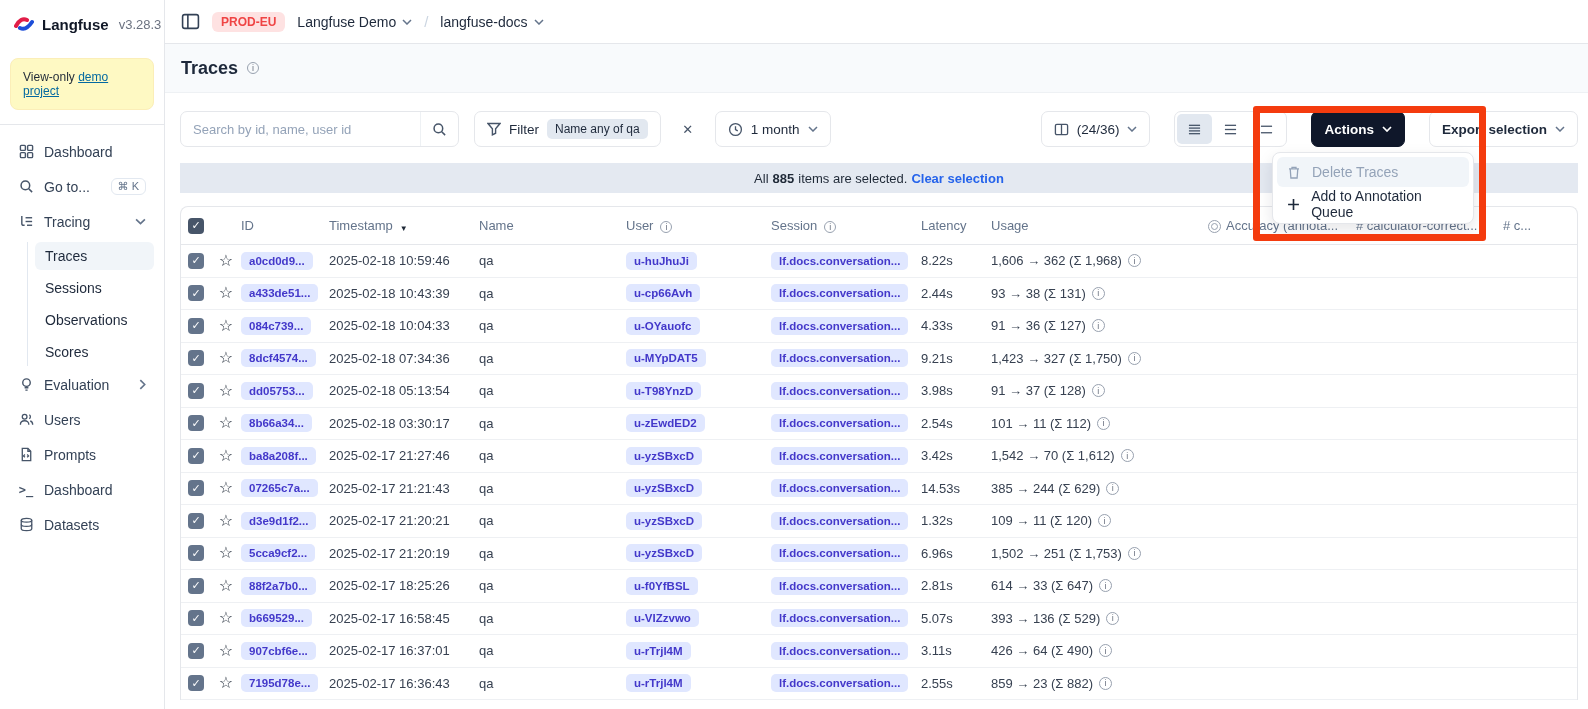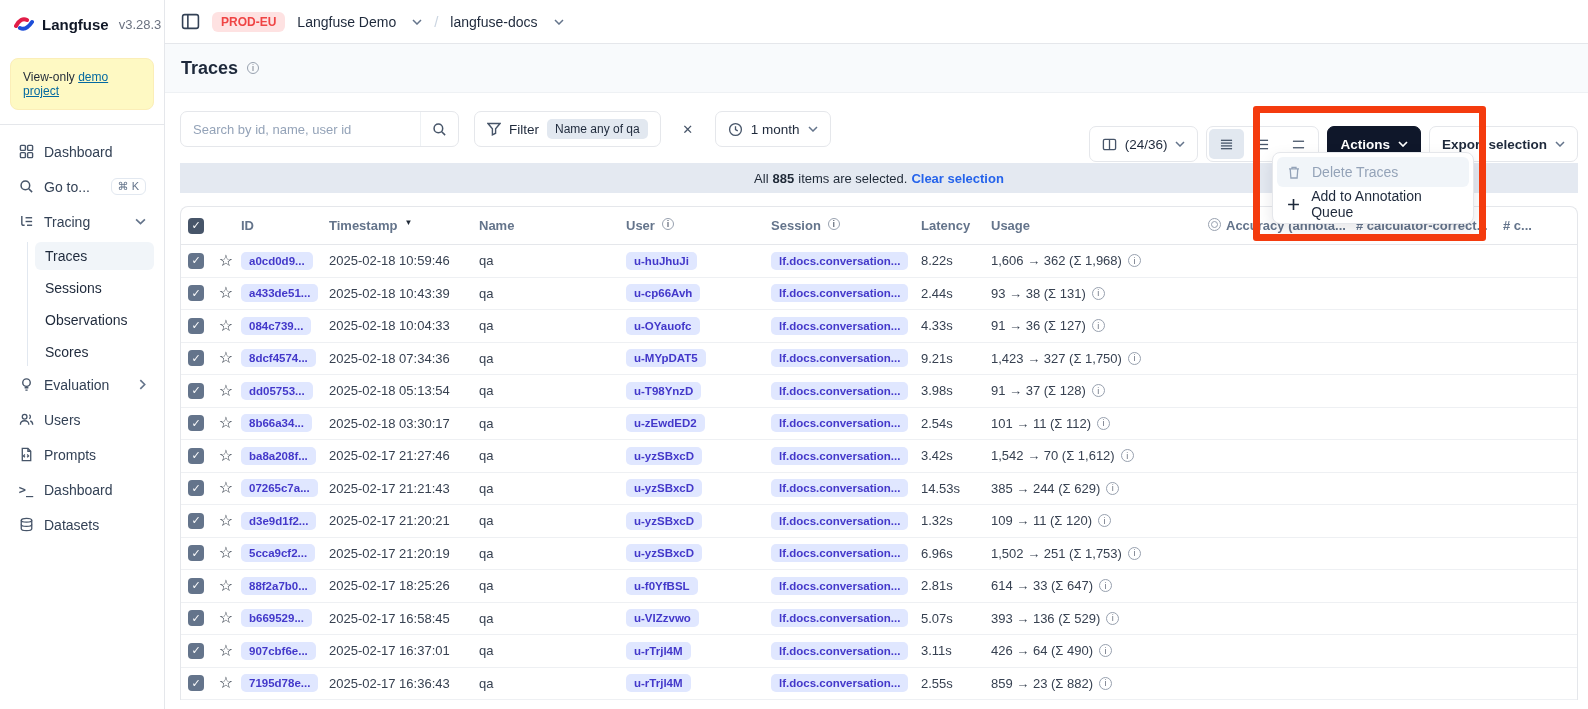--- a/index.html
+++ b/index.html
@@ -34,21 +34,21 @@
             color:#1e293b;border-radius:6px;cursor:pointer;}
   .sub-item.active{background:#f1f5f9;}
   .mono{font-family:"DejaVu Sans Mono",monospace;font-size:12px;font-weight:bold;}
 
   
   .main{flex:1;min-width:0;display:flex;flex-direction:column;}
   .topbar{height:44px;flex:none;border-bottom:1px solid var(--border);display:flex;align-items:center;gap:12px;padding:4px 16px;}
   .panel-icon{width:19px;height:19px;color:#334155;}
   .env-badge{background:var(--env-bg);color:var(--env-text);font-size:12px;font-weight:600;
              padding:3px 9px;border-radius:6px;}
-  .crumb{display:flex;align-items:center;gap:16px;font-size:14px;font-weight:500;color:#1e293b;cursor:pointer;}
+  .crumb{display:flex;align-items:center;gap:6px;font-size:14px;font-weight:500;color:#1e293b;cursor:pointer;}
   .crumb svg{color:#64748b;}
   .slash{color:#cbd5e1;font-size:15px;}
   .title-strip{height:49px;flex:none;background:#f8fafc;border-bottom:1px solid #eef1f4;
                display:flex;align-items:center;padding:0 16px;gap:7px;}
   .page-title{font-size:18px;font-weight:700;color:#1e293b;}
   .content{flex:1;position:relative;background:#fff;}
 
   
   .toolbar{margin:18px 10px 0 15px;height:36px;position:relative;display:flex;align-items:center;}
   .search-box{width:279px;height:36px;border:1px solid var(--border);border-radius:7px;display:flex;align-items:center;overflow:hidden;background:#fff;}
@@ -56,39 +56,39 @@
   .search-box input::placeholder{color:#94a3b8;}
   .search-ico-seg{width:38px;height:100%;display:flex;align-items:center;justify-content:center;border-left:1px solid #eef1f4;color:#475569;cursor:pointer;}
   .btn{height:36px;border:1px solid var(--border);border-radius:7px;background:#fff;display:inline-flex;
        align-items:center;gap:8px;padding:0 12px;font-size:13.5px;color:#1e293b;cursor:pointer;white-space:nowrap;}
   .btn .ic{color:#475569;display:flex;}
   .filter-btn{margin-left:15px;}
   .pill{background:#e2e8f0;border-radius:5px;padding:3px 8px;font-size:12px;color:#1e293b;}
   .ghost-x{margin-left:12px;width:30px;height:30px;display:flex;align-items:center;justify-content:center;
            color:#475569;font-size:13px;cursor:pointer;border-radius:6px;}
   .time-btn{margin-left:12px;}
-  .right-cluster{position:absolute;right:0;top:15px;display:flex;align-items:flex-start;gap:8px;}
+  .right-cluster{position:absolute;right:0;top:0;display:flex;align-items:flex-start;gap:24px;}
   .seg{height:36px;border:1px solid var(--border);border-radius:7px;display:flex;align-items:center;padding:2px;gap:1px;background:#fff;}
   .seg-cell{width:35px;height:30px;border-radius:5px;display:flex;align-items:center;justify-content:center;color:#475569;cursor:pointer;}
   .seg-cell.sel{background:#e2e8f0;}
   .actions-btn{background:var(--actions-bg);border-color:var(--actions-bg);color:#fff;font-weight:700;}
   .actions-btn .ic{color:#fff;}
   .export-btn{font-weight:600;}
 
   
   .banner{margin:16px 10px 0 15px;height:30px;background:var(--banner-bg);display:flex;align-items:center;
           justify-content:center;font-size:13px;color:#1f2937;gap:4px;}
   .banner b{font-weight:700;}
   .banner a{color:var(--link-blue);font-weight:700;text-decoration:none;cursor:pointer;}
 
   
   .table-wrap{margin:13px 10px 0 15px;border:1px solid var(--border);border-bottom:none;border-radius:8px 8px 0 0;overflow:hidden;background:#fff;}
   .grid{display:grid;grid-template-columns:30px 30px 88px 150px 147px 145px 150px 70px 217px 148px 147px 38px;align-items:center;}
   .thead{height:38px;border-bottom:1px solid var(--border);}
-  .th{font-size:13px;color:var(--muted);font-weight:700;display:flex;align-items:flex-start;gap:5px;
+  .th{font-size:13px;color:var(--muted);font-weight:400;display:flex;align-items:flex-end;gap:5px;
       overflow:hidden;white-space:nowrap;padding-right:6px;}
   .sort{font-size:8px;color:#1f2937;margin-left:2px;}
   .trow{height:32.5px;border-bottom:1px solid #eef0f3;}
   .cell{display:flex;align-items:center;overflow:hidden;white-space:nowrap;height:100%;}
   .c-center{justify-content:center;}
   .txt{font-size:13px;color:#374151;padding-right:8px;}
   .cb{width:16px;height:16px;border-radius:4px;background:#64748b;color:#fff;display:flex;align-items:center;
       justify-content:center;font-size:11px;cursor:pointer;flex:none;}
   .cb.hdr{background:#475569;}
   .star{font-size:16px;color:#1f2937;cursor:pointer;line-height:1;}

